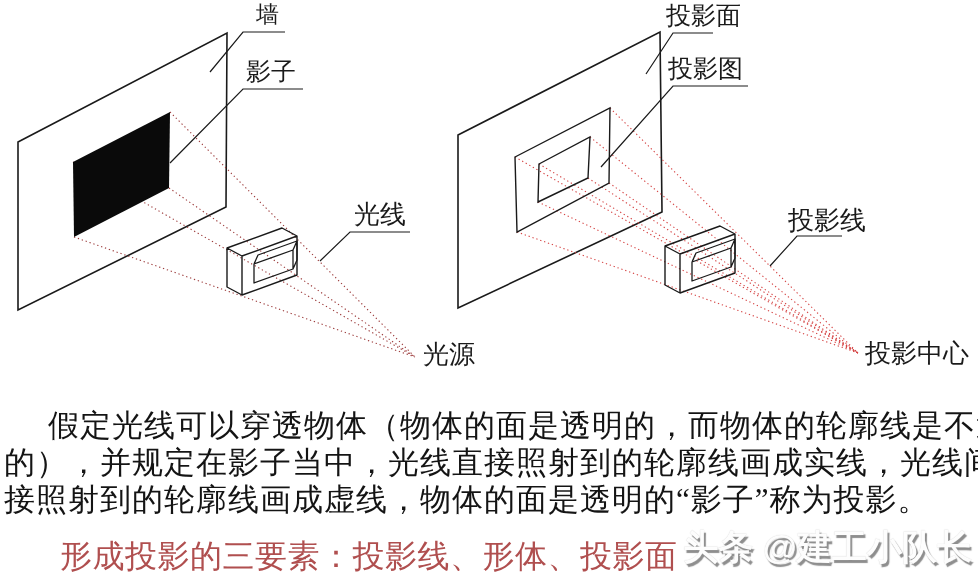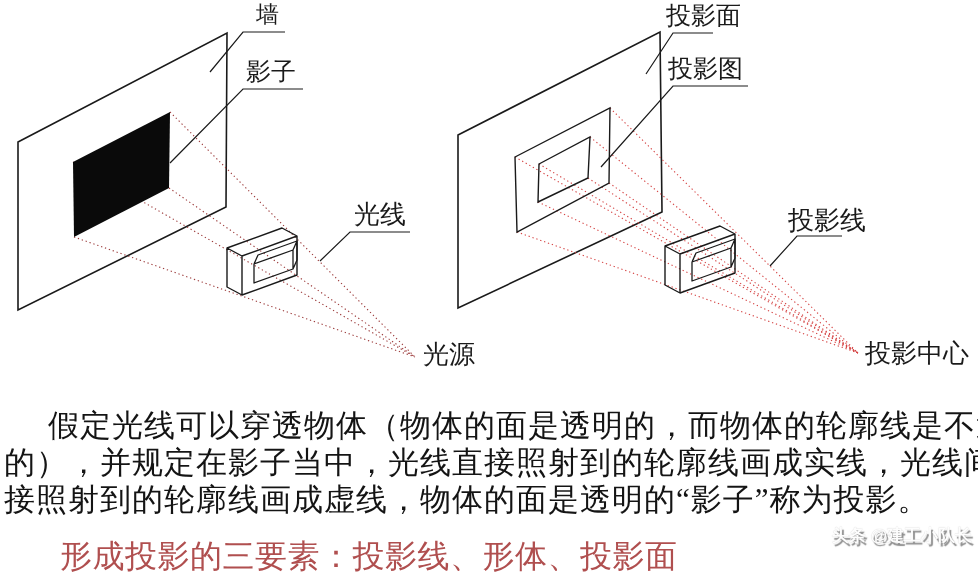--- a/index.html
+++ b/index.html
@@ -45,21 +45,21 @@
     left: 60px;
     top: 535px;
     font-size: 32px;
     letter-spacing: 0.5px;
     white-space: nowrap;
   }
   .watermark {
     position: absolute;
     right: 6px;
     top: 524px;
-    font-size: 17px;
+    font-size: 35px;
     font-weight: bold;
     font-family: "Liberation Sans", sans-serif;
     color: #fdfdfd;
     text-shadow: 2px 3px 1px #8e8e8e, 0 0 1px #c8c8c8;
     white-space: nowrap;
   }
 </style>
 </head>
 <body>
 

